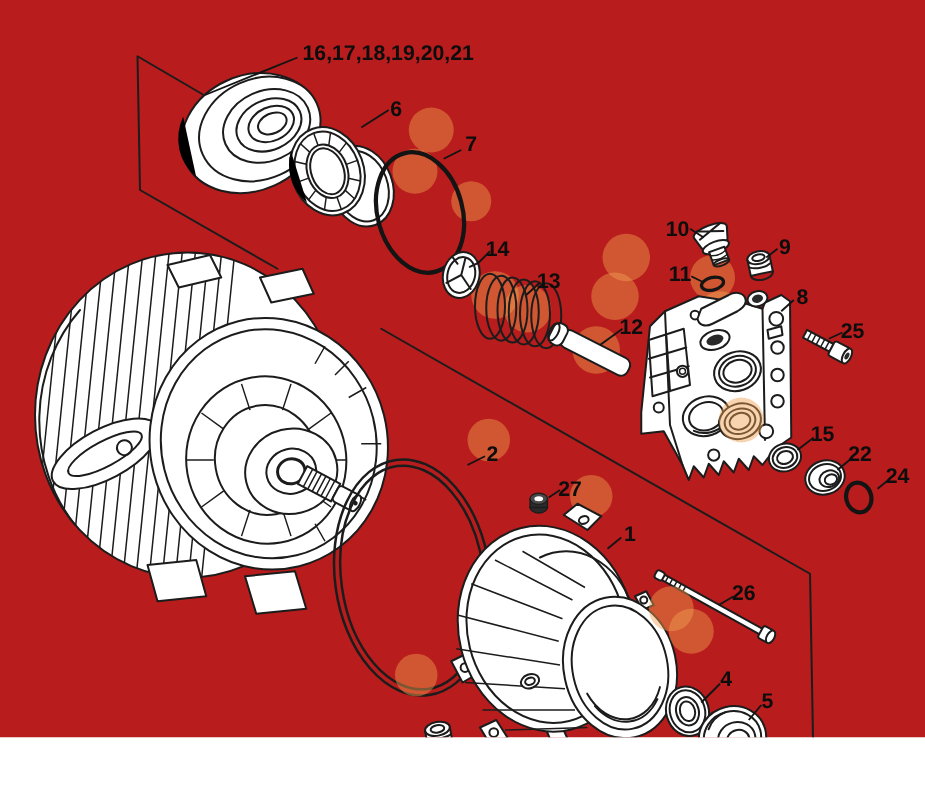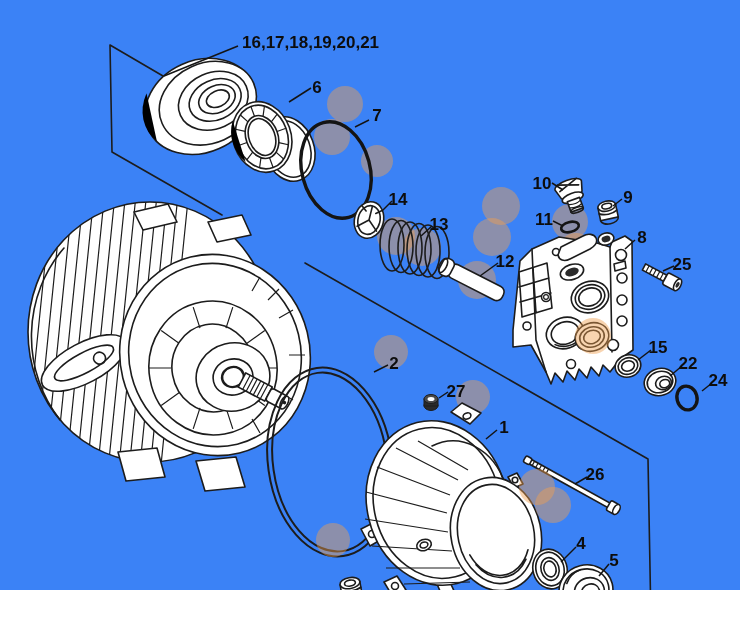--- a/index.html
+++ b/index.html
@@ -1,16 +1,16 @@
 <!DOCTYPE html>
 <html><head>
 <meta charset="utf-8">
 <style>
   html,body{margin:0;padding:0;background:#ffffff;}
-  #stage{position:relative;width:740px;height:590px;background:#3b82f6;overflow:hidden;
+  #stage{position:relative;width:740px;height:590px;background:#b91c1c;overflow:hidden;
          font-family:"Liberation Sans",sans-serif;}
   svg .ln{fill:none;stroke:#1c1c1c;stroke-width:1.6;stroke-linecap:round;stroke-linejoin:round;}
   svg .fw{fill:#ffffff;stroke:#1c1c1c;stroke-width:1.6;stroke-linejoin:round;}
   svg .thin{fill:none;stroke:#1c1c1c;stroke-width:1.2;}
   svg .oring{fill:none;stroke:#141414;stroke-width:3.4;}
   svg .leader{stroke:#141414;stroke-width:1.5;}
   svg .lbl{font:700 17px "Liberation Sans",sans-serif;fill:#0d0d0d;}
 </style>
 </head>
 <body>

